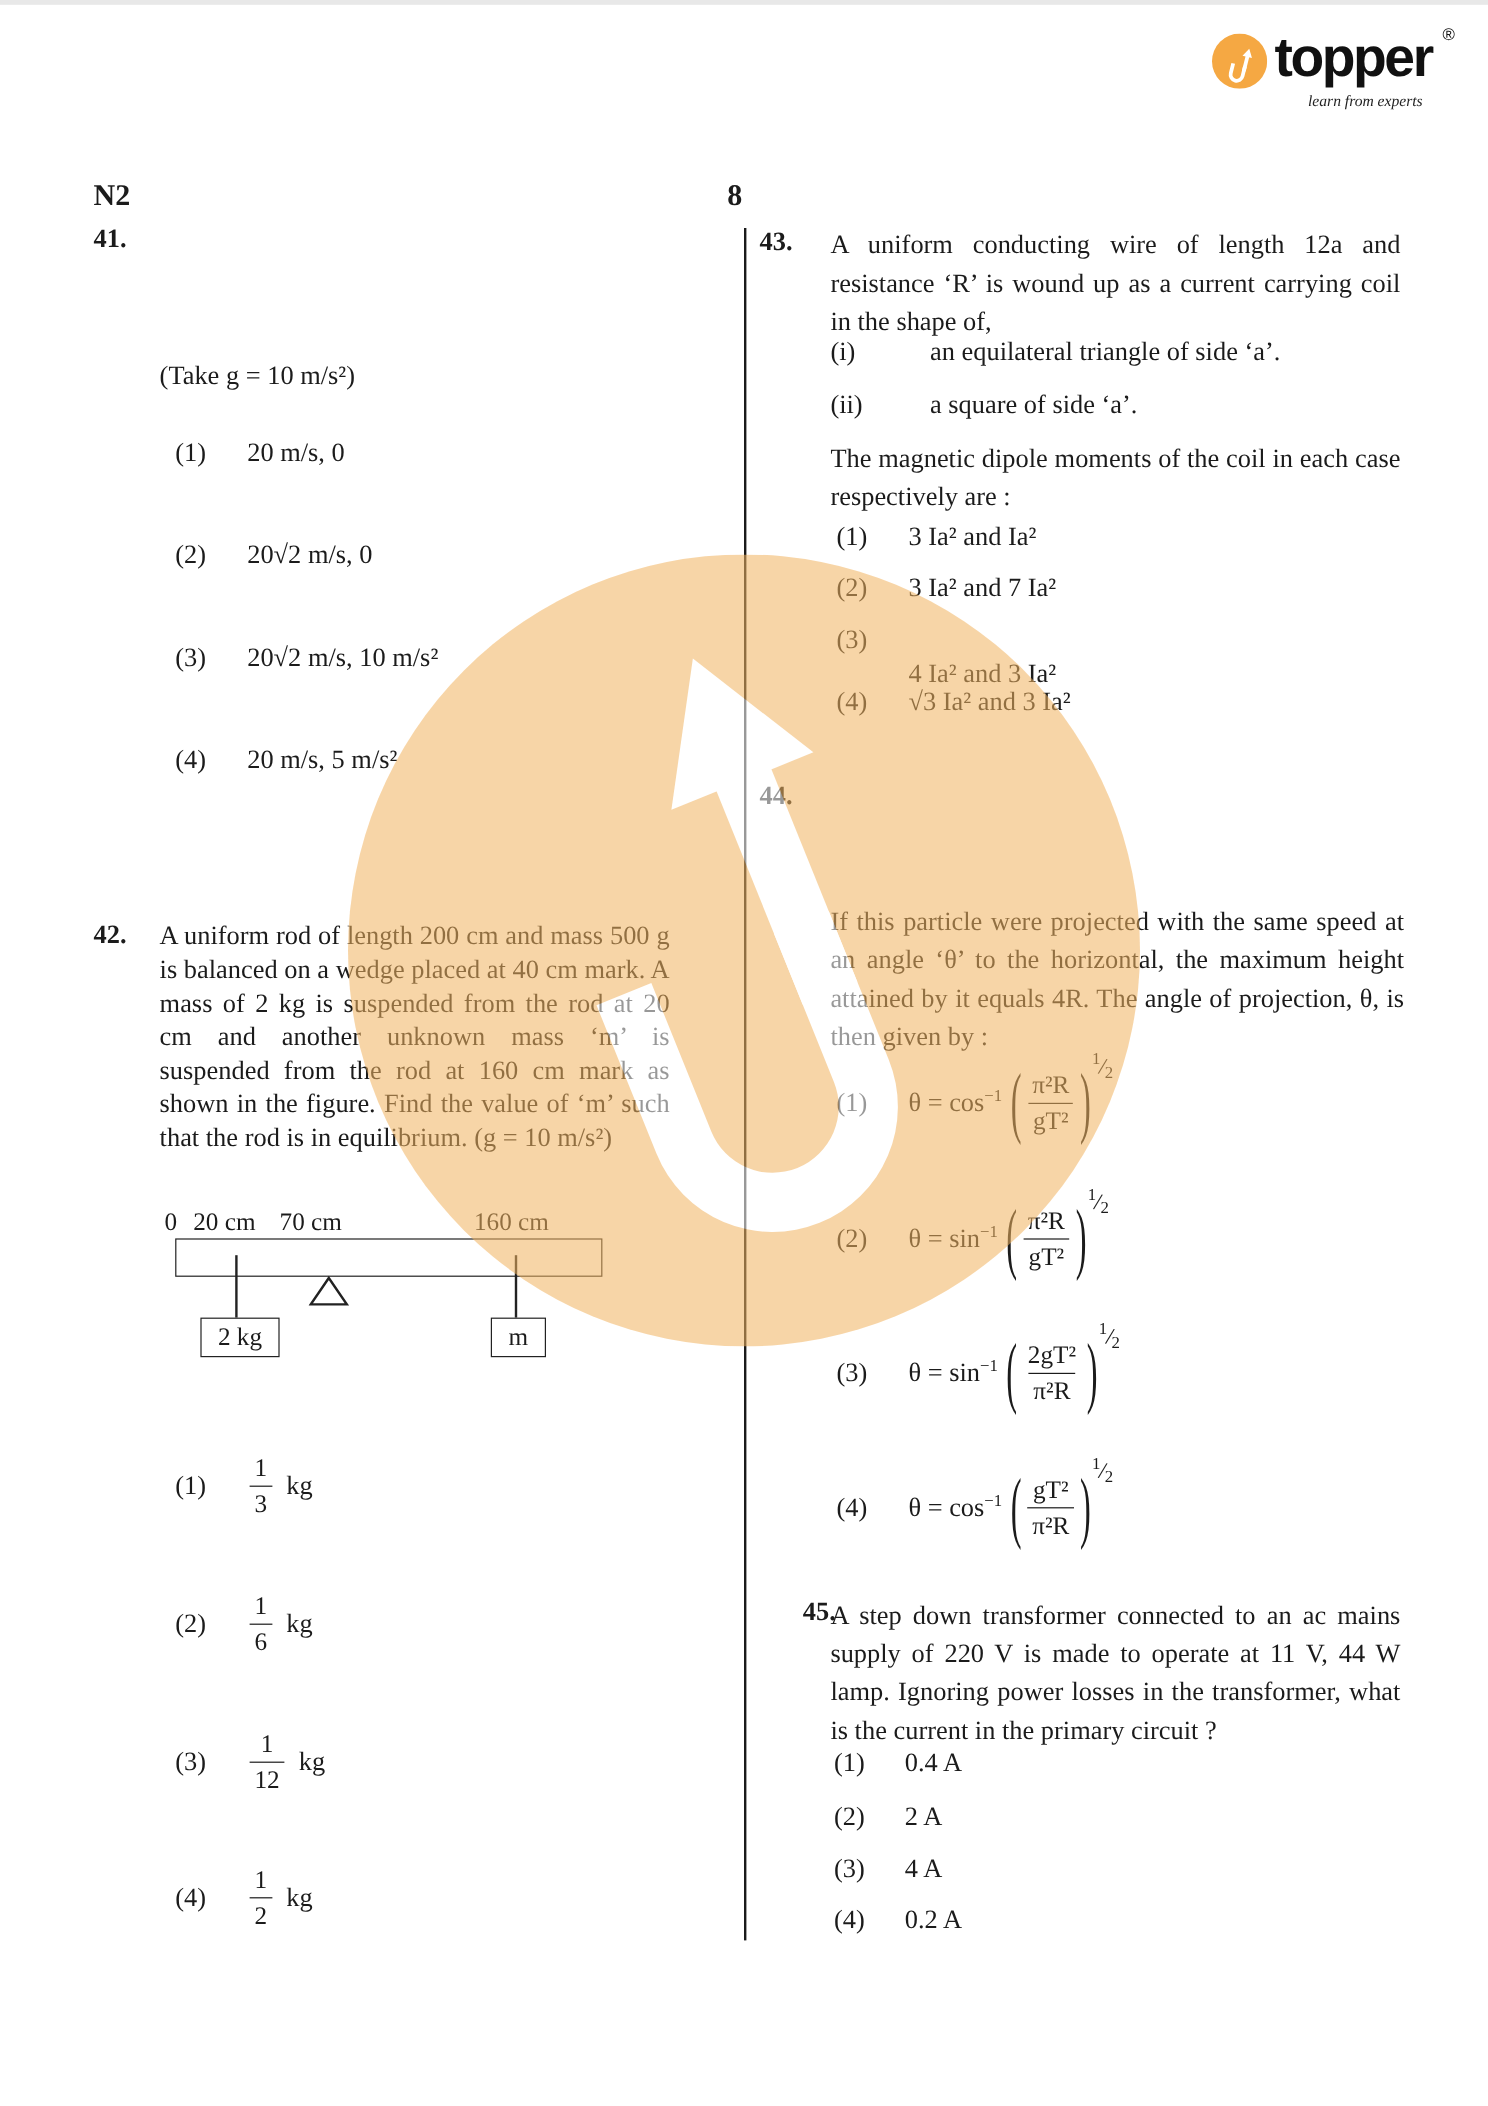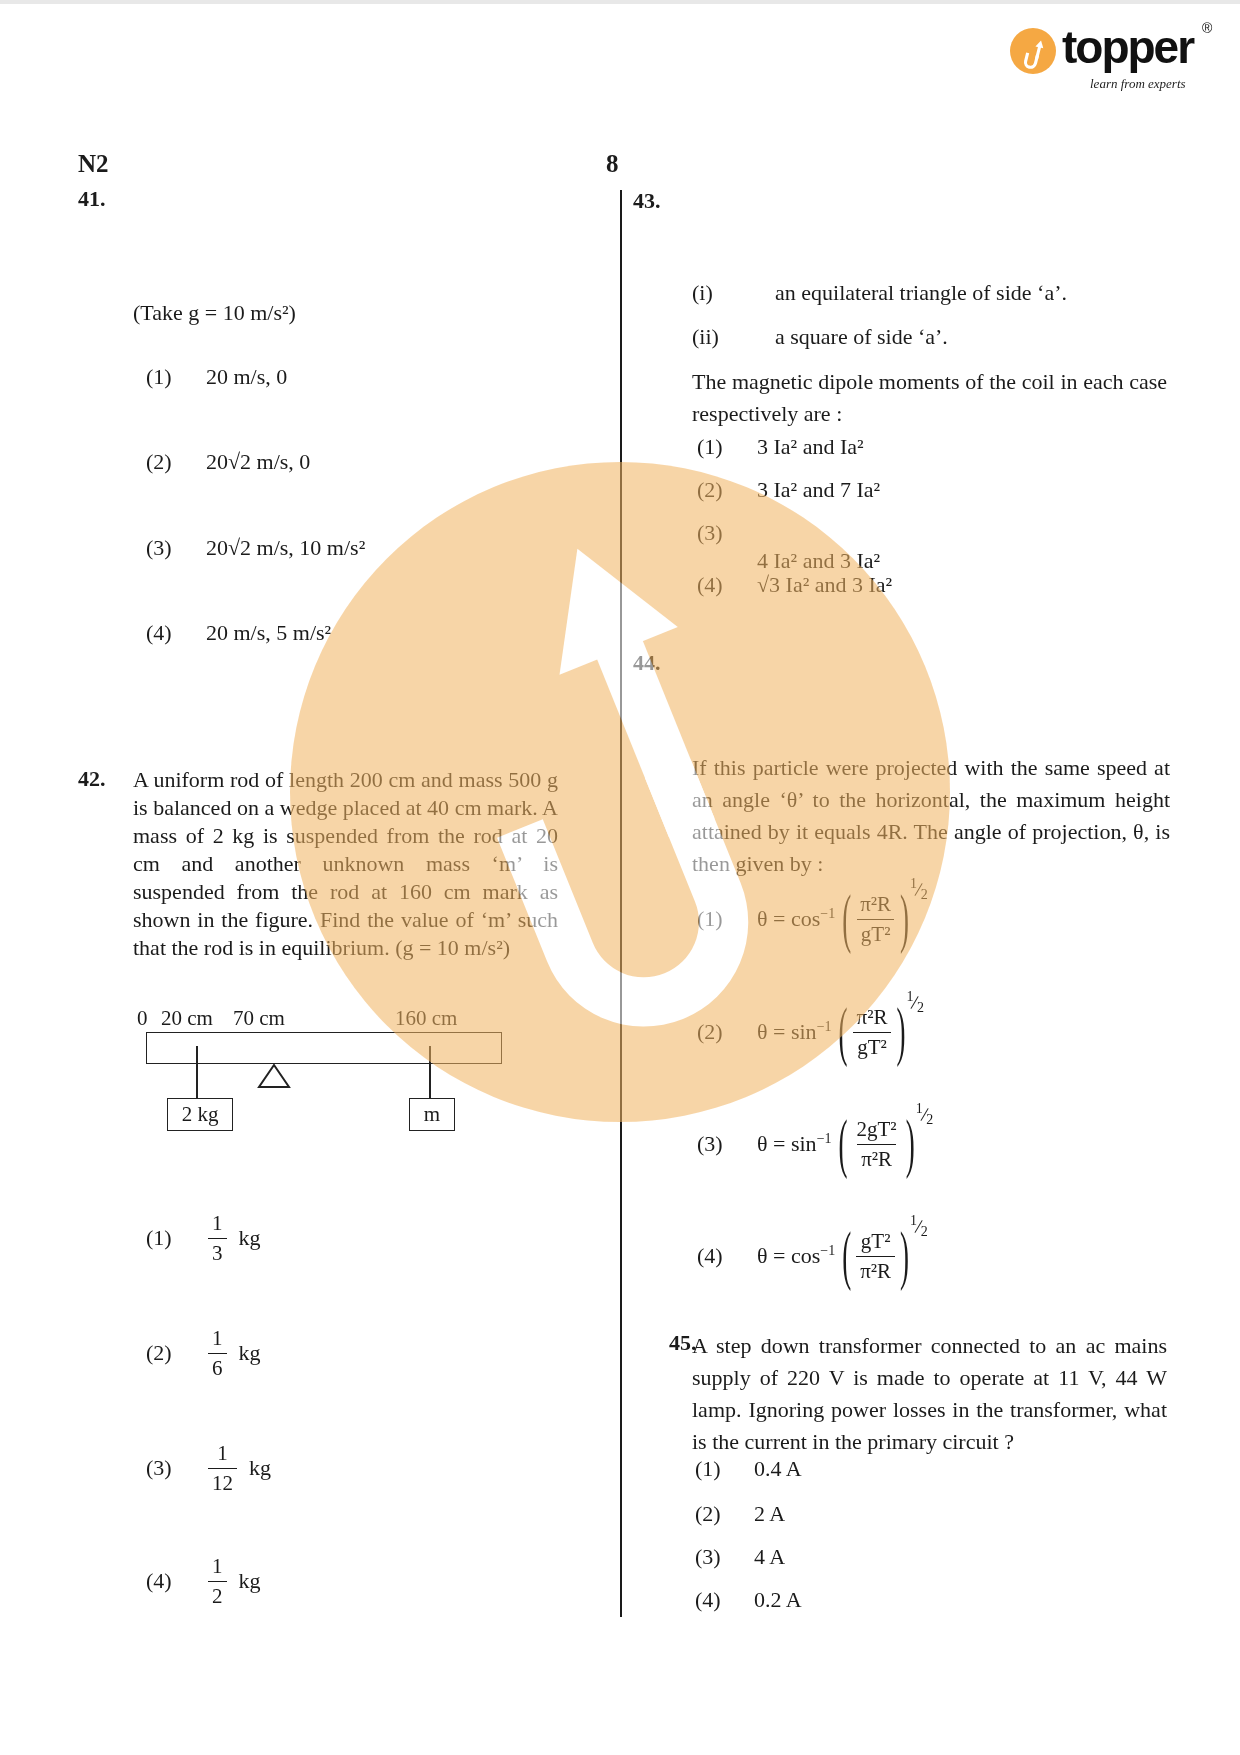--- a/index.html
+++ b/index.html
@@ -147,20 +147,21 @@
   <div class="frow" style="left:146px;top:1551px">
     <span class="olabel2">(4)</span>
     <span class="frac">
         <span class="fnum">1</span>
         <span class="fden">2</span>
       </span>
     <span class="funit">kg</span>
   </div>
 
   <div class="qnum" style="left:633px;top:184px">43.</div>
+  <div class="qtext lh32" style="left:692px;top:184px;width:475px">A uniform conducting wire of length 12a and resistance ‘R’ is wound up as a current carrying coil in the shape of,</div>
 
   <div class="olabel" style="left:692px;top:276px">(i)</div>
   <div class="otext" style="left:775px;top:276px">an equilateral triangle of side ‘a’.</div>
   <div class="olabel" style="left:692px;top:320px">(ii)</div>
   <div class="otext" style="left:775px;top:320px">a square of side ‘a’.</div>
 
   <div class="qtext lh32" style="left:692px;top:362px;width:475px">The magnetic dipole moments of the coil in each case respectively are :</div>
 
   <div class="olabel" style="left:697px;top:430px">(1)</div>
   <div class="otext" style="left:757px;top:430px">3 Ia² and Ia²</div>

